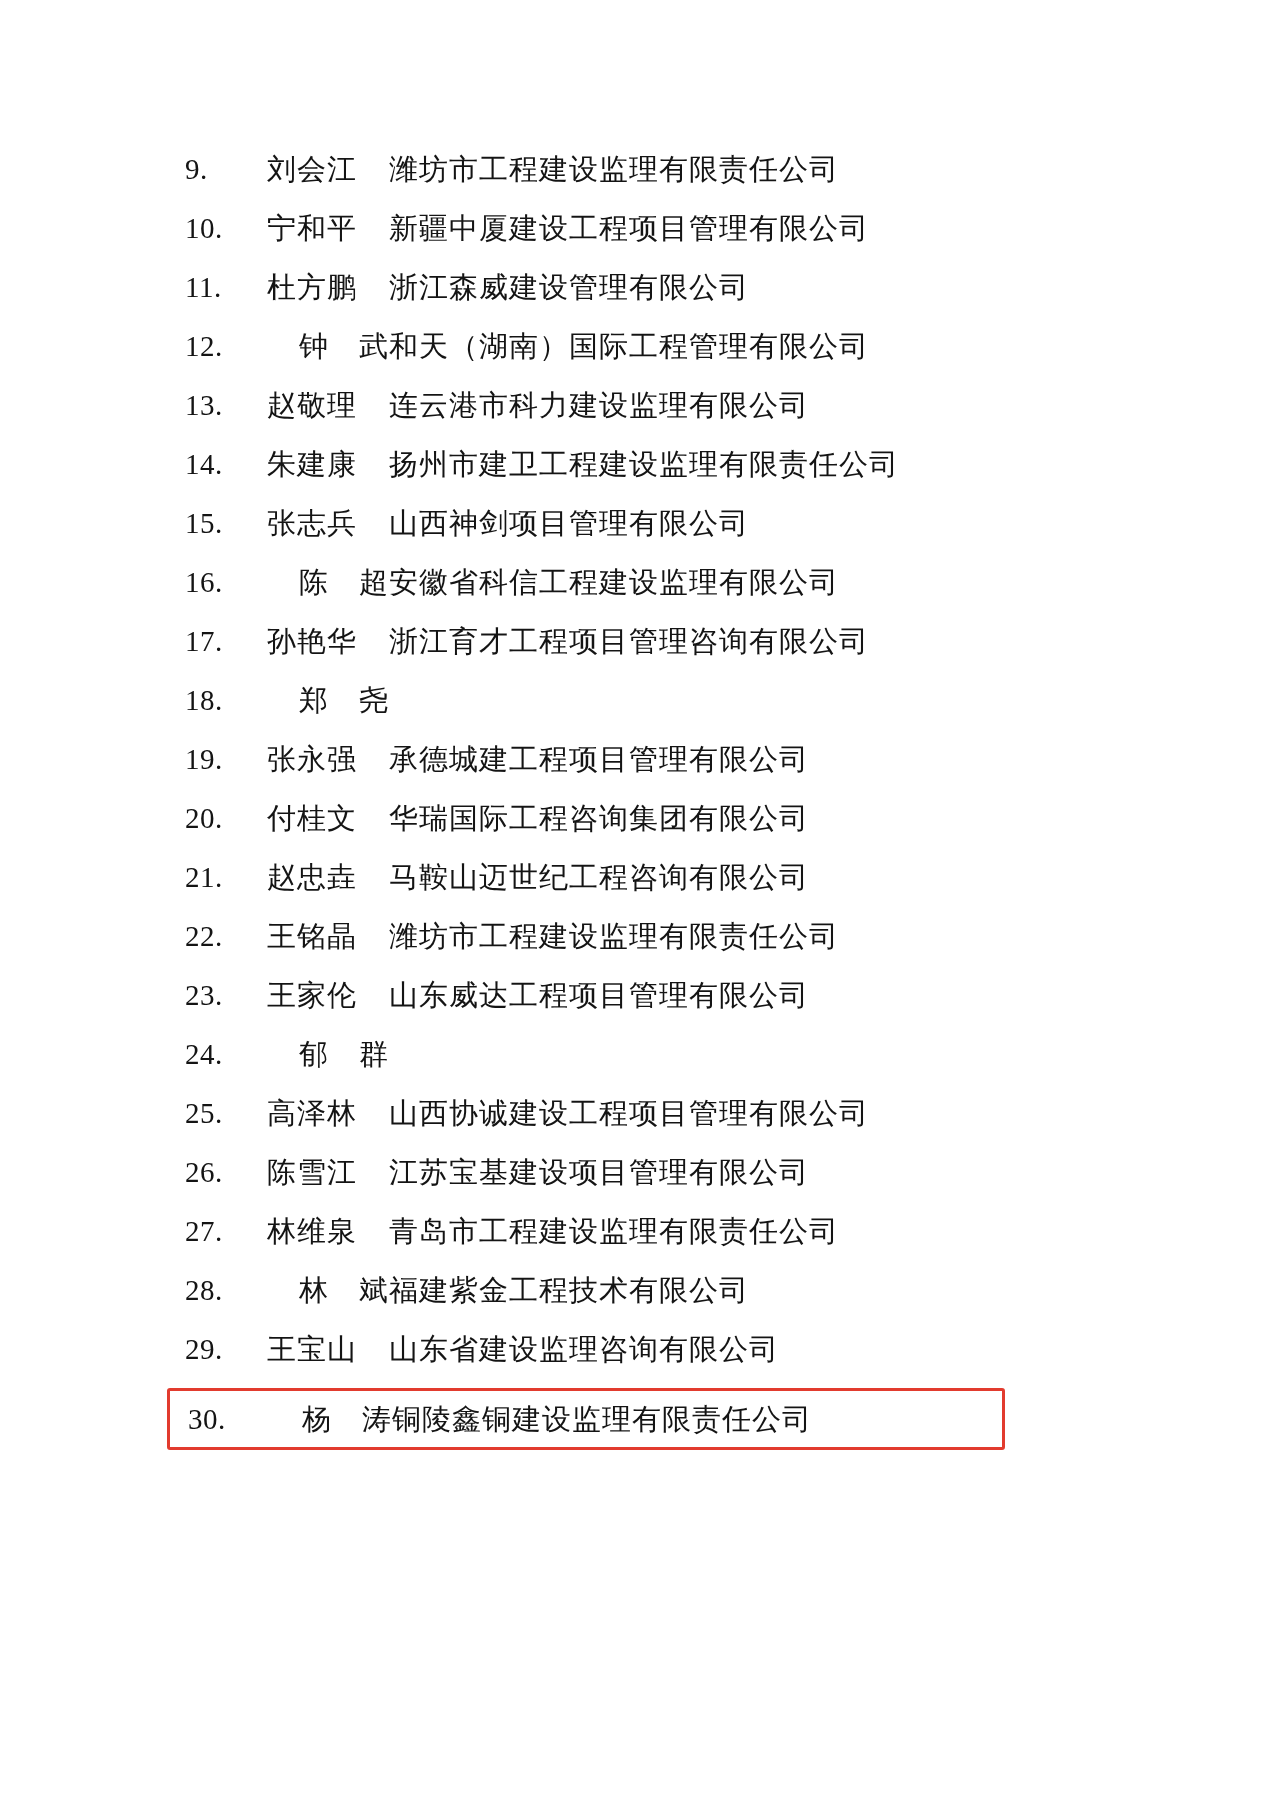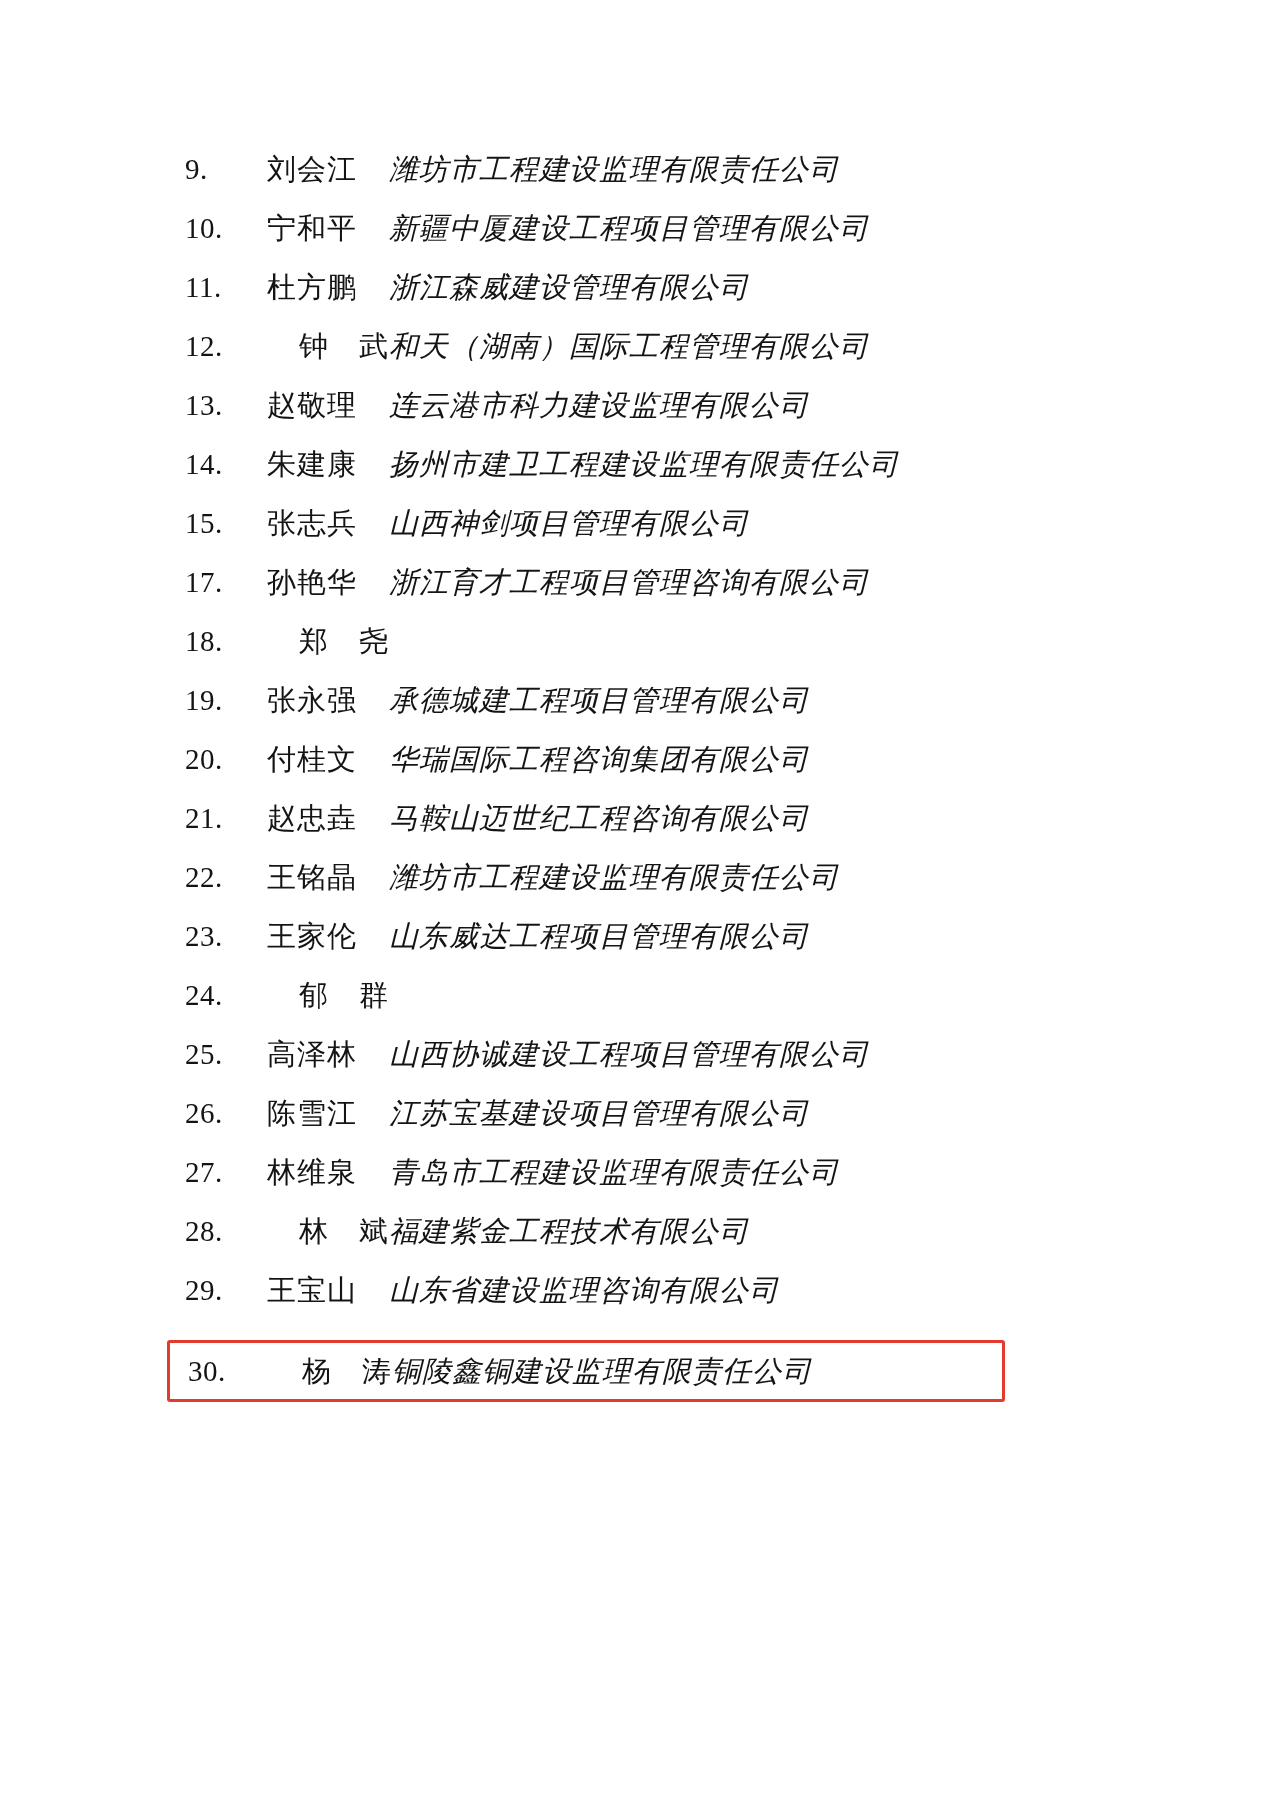--- a/index.html
+++ b/index.html
@@ -50,32 +50,31 @@
     font-family: Liberation Serif, serif;
   }
   .entry .name.spaced {
     letter-spacing: 1px;
     text-align: right;
   }
   .entry .org {
     flex: 1 1 auto;
     text-align: left;
     letter-spacing: 1px;
-    font-style: italic;
   }
   .entry.highlight {
     border: 3px solid #e23b2e;
     border-radius: 3px;
     box-sizing: border-box;
     height: 62px;
     line-height: 56px;
     margin-left: -18px;
     padding-left: 18px;
     width: 838px;
-    margin-top: 20px;
+    margin-top: 9px;
   }
   .entry.highlight .idx {
     width: 82px;
     flex: 0 0 82px;
   }
 </style>
 </head>
 <body>
 
 <div class="page">
@@ -116,20 +115,25 @@
       <span class="name">朱建康</span>
       <span class="org">扬州市建卫工程建设监理有限责任公司</span>
     </div>
 
     <div class="entry">
       <span class="idx">15.</span>
       <span class="name">张志兵</span>
       <span class="org">山西神剑项目管理有限公司</span>
     </div>
 
+    <div class="entry">
+      <span class="idx">16.</span>
+      <span class="name spaced">陈　超</span>
+      <span class="org">安徽省科信工程建设监理有限公司</span>
+    </div>
 
     <div class="entry">
       <span class="idx">17.</span>
       <span class="name">孙艳华</span>
       <span class="org">浙江育才工程项目管理咨询有限公司</span>
     </div>
 
     <div class="entry">
       <span class="idx">18.</span>
       <span class="name spaced">郑　尧</span>

